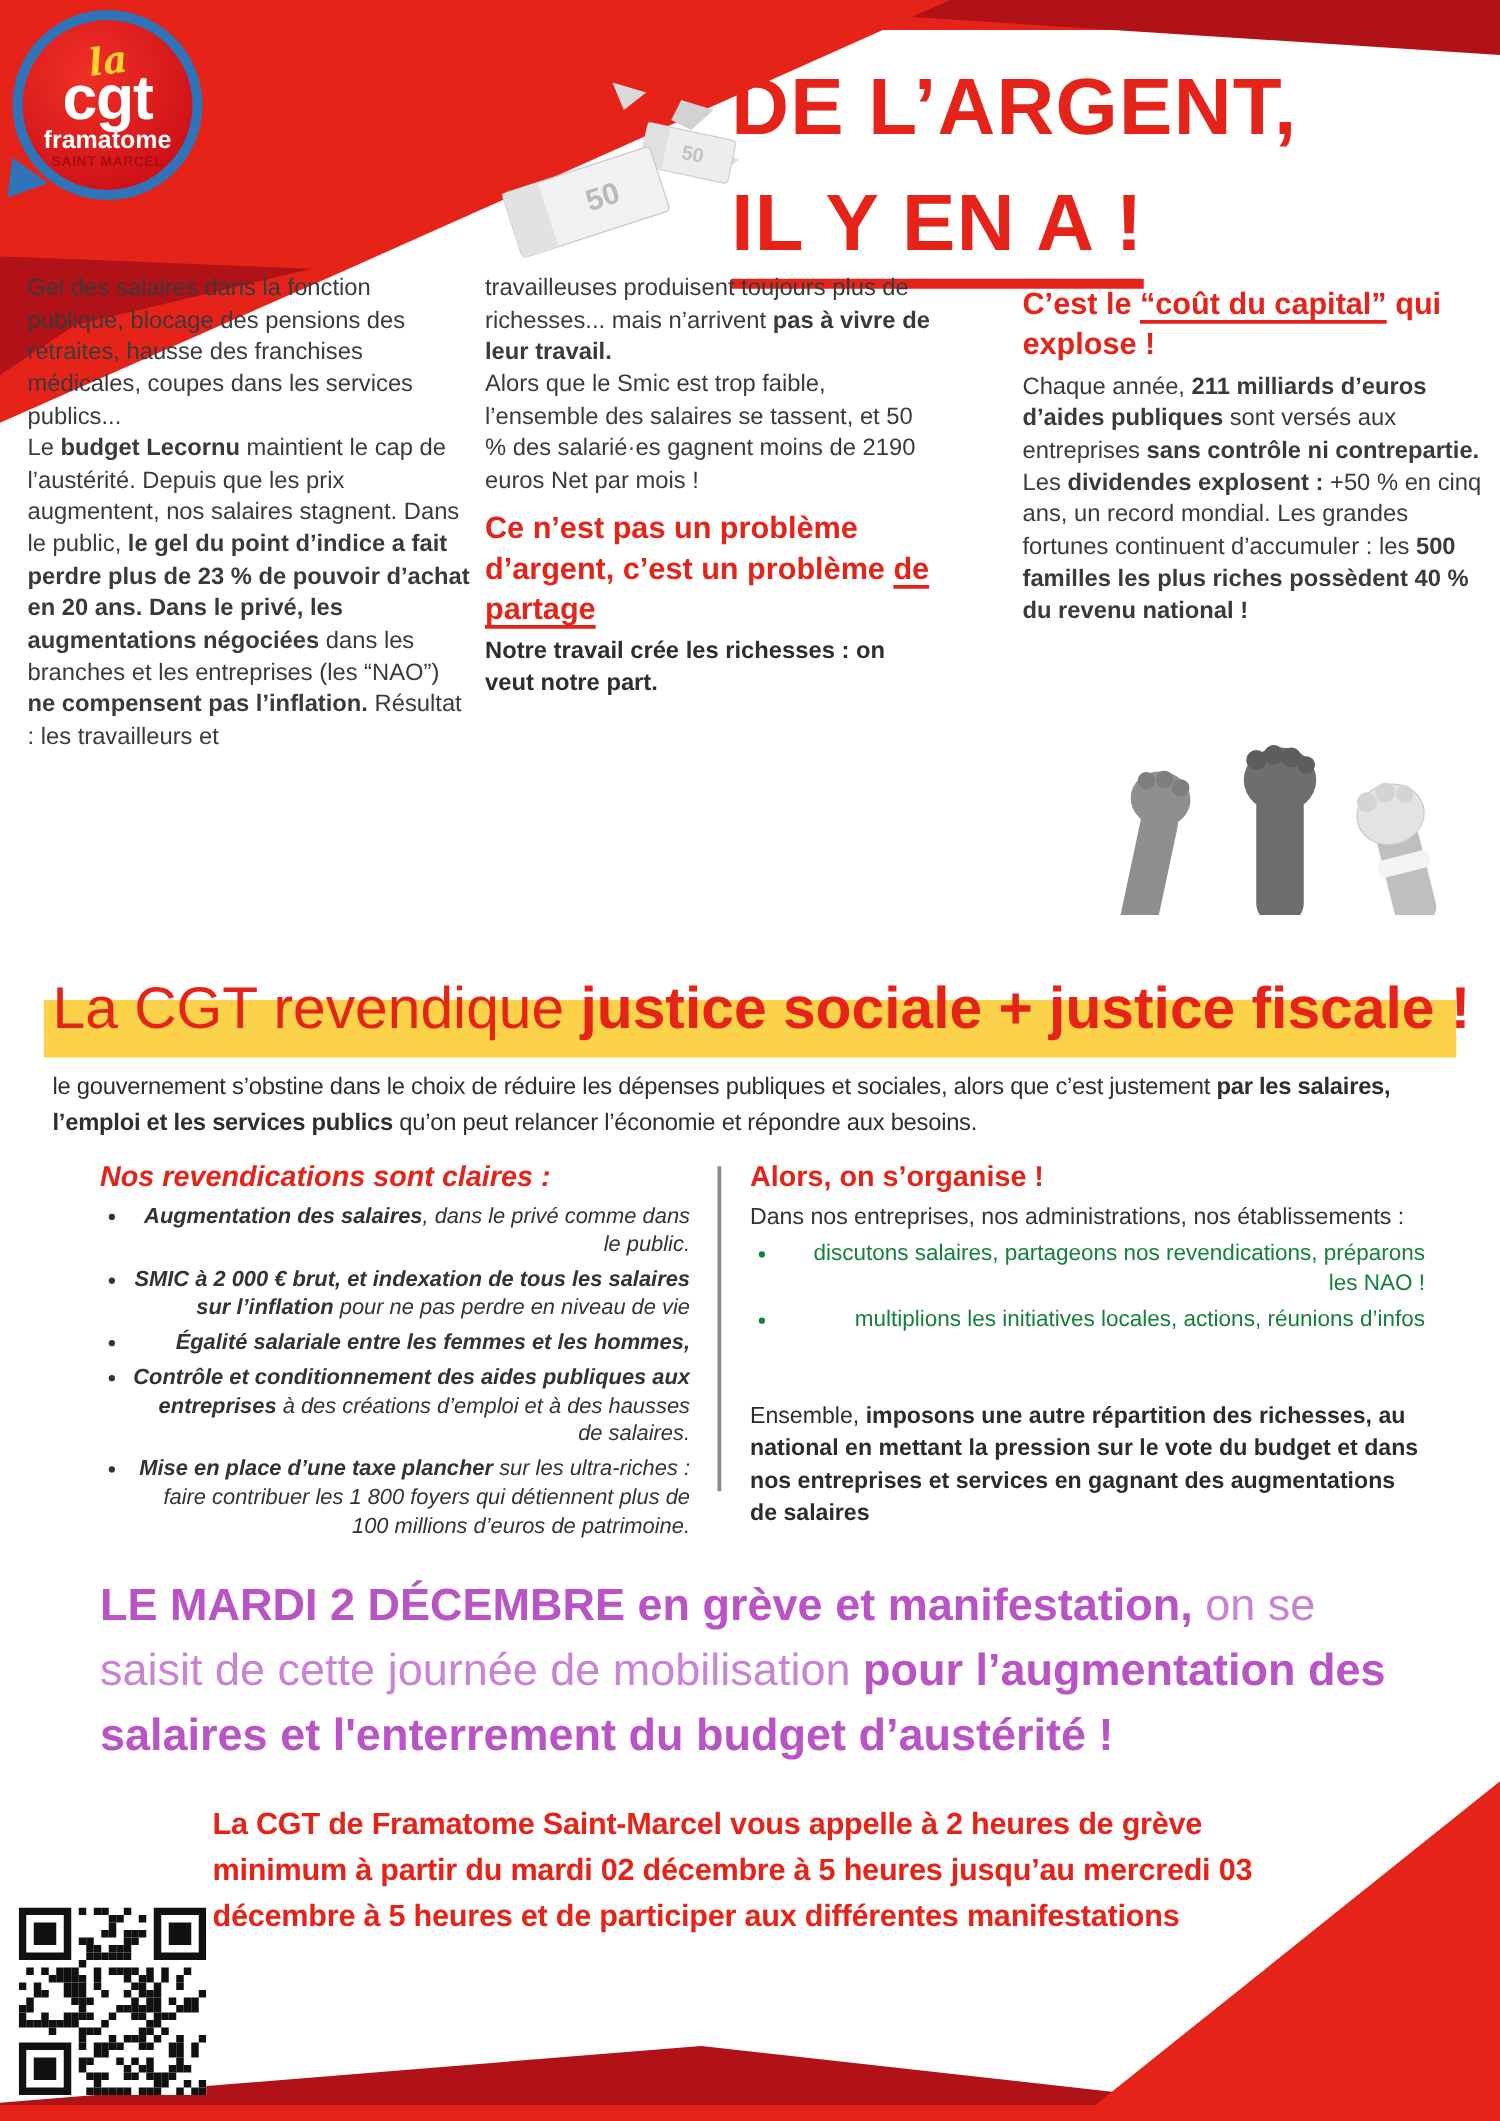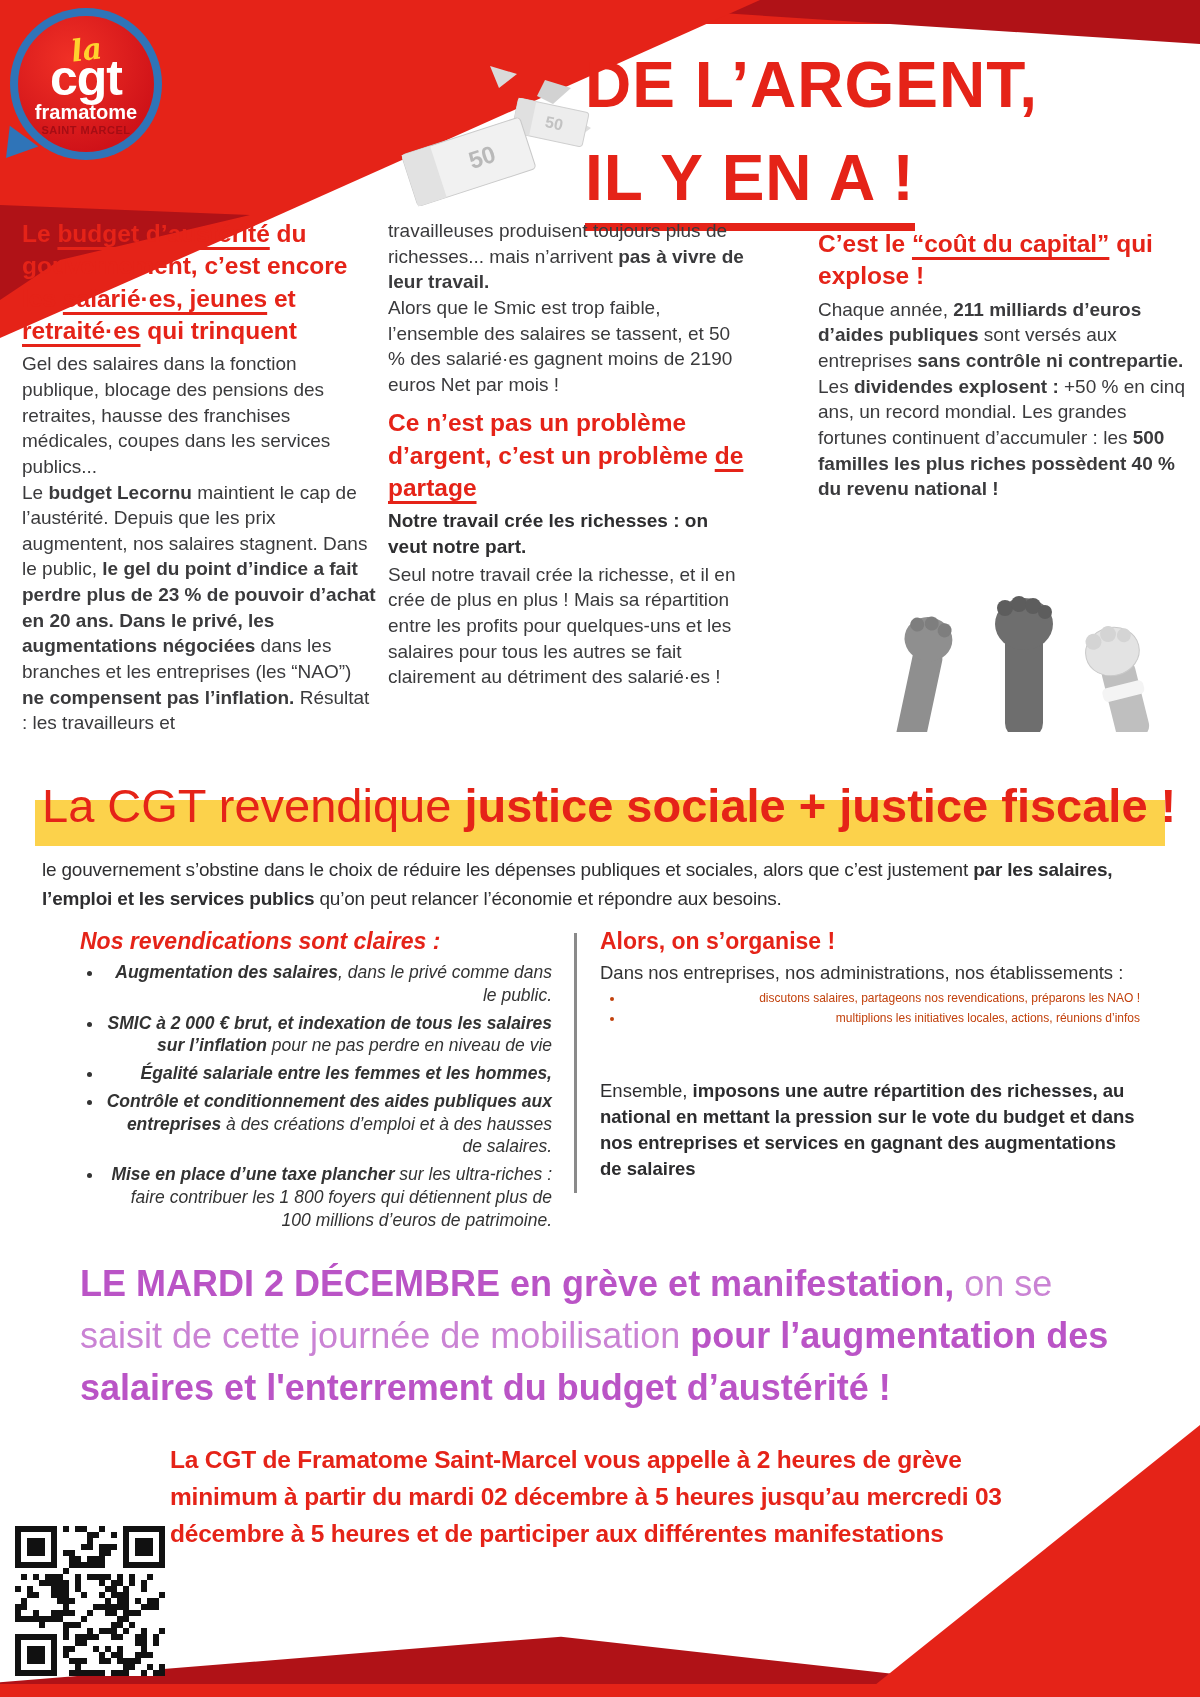--- a/index.html
+++ b/index.html
@@ -61,21 +61,21 @@
   
   .intro{position:absolute;left:42px;top:856px;width:1125px;z-index:2;font-size:19px;
         line-height:1.5;color:#2e2e30;letter-spacing:-0.2px;}
   
   .claims{position:absolute;left:80px;top:928px;width:472px;z-index:2;font-style:italic;}
   .organize{position:absolute;left:600px;top:928px;width:540px;z-index:2;}
   .section-h{color:var(--red);font-weight:800;font-size:23px;margin:0 0 6px 0;}
   .claims ul,.organize ul{margin:4px 0 0 0;padding-left:24px;text-align:right;}
   .claims li{font-size:17.5px;line-height:1.3;margin-bottom:5px;color:#333;}
   .organize .lead{font-size:18.5px;line-height:1.35;color:#333;}
-  .organize li{font-size:12px;line-height:1.35;margin-bottom:4px;color:#c2410c;}
+  .organize li{font-size:18px;line-height:1.35;margin-bottom:4px;color:#15803d;}
   .divider{position:absolute;left:574px;top:933px;width:3px;height:260px;background:#8a8a8a;z-index:2;}
   .ensemble{margin-top:52px;font-size:18.5px;line-height:1.4;color:#2c2c2e;}
   
   .mobilization{position:absolute;left:80px;top:1258px;width:1045px;z-index:2;
         font-size:36px;line-height:1.45;color:var(--purple-light);font-weight:400;}
   .mobilization .sb{color:var(--purple-bold);font-weight:800;}
   
   .call{position:absolute;left:170px;top:1442px;width:840px;z-index:2;color:var(--red);
         font-weight:800;font-size:24.5px;line-height:1.5;letter-spacing:-0.2px;}
   
@@ -122,29 +122,27 @@
       </g>
     </svg>
   </div>
 
   <div class="title">
     <div class="title-l1">DE L’ARGENT,</div>
     <div><span class="title-l2">IL Y EN A !</span></div>
   </div>
 
   <div class="col col1">
-    <p class="red-h" style="margin-top:0"><span>Le </span><span class="su">budget d’austérité</span><span> du gouvernement, c’est encore les </span><span class="su">salarié·es, jeunes</span><span> et </span><span class="su">retraité·es</span><span> qui trinquent</span></p>
     <div><span>Gel des salaires dans la fonction publique, blocage des pensions des retraites, hausse des franchises médicales, coupes dans les services publics...</span><br><span>Le </span><span class="sb">budget Lecornu</span><span> maintient le cap de l’austérité. Depuis que les prix augmentent, nos salaires stagnent. Dans le public, </span><span class="sb">le gel du point d’indice a fait perdre plus de 23 % de pouvoir d’achat en 20 ans. Dans le privé, les augmentations négociées</span><span> dans les branches et les entreprises (les “NAO”) </span><span class="sb">ne compensent pas l’inflation.</span><span> Résultat : les travailleurs et</span></div>
   </div>
 
   <div class="col col2">
     <div><span>travailleuses produisent toujours plus de richesses... mais n’arrivent </span><span class="sb">pas à vivre de leur travail.</span><br><span>Alors que le Smic est trop faible, l’ensemble des salaires se tassent, et 50 % des salarié·es gagnent moins de 2190 euros Net par mois !</span></div>
     <p class="red-h"><span>Ce n’est pas un problème d’argent, c’est un problème </span><span class="su">de partage</span></p>
     <div class="sub-h"><span>Notre travail crée les richesses : on veut notre part.</span></div>
-    <div><span>Seul notre travail crée la richesse, et il en crée de plus en plus ! Mais sa répartition entre les profits pour quelques-uns et les salaires pour tous les autres se fait clairement au détriment des salarié·es !</span></div>
   </div>
 
   <div class="col col3">
     <p class="red-h" style="margin-top:0"><span>C’est le </span><span class="su">“coût du capital”</span><span> qui explose !</span></p>
     <div><span>Chaque année, </span><span class="sb">211 milliards d’euros d’aides publiques</span><span> sont versés aux entreprises </span><span class="sb">sans contrôle ni contrepartie.</span><span> Les </span><span class="sb">dividendes explosent :</span><span> +50 % en cinq ans, un record mondial. Les grandes fortunes continuent d’accumuler : les </span><span class="sb">500 familles les plus riches possèdent 40 % du revenu national !</span></div>
   </div>
 
   <div class="fists">
     <svg width="320" height="140" viewBox="0 0 320 140">
       <g fill="#8f8f8f" transform="rotate(12 60 120)">

